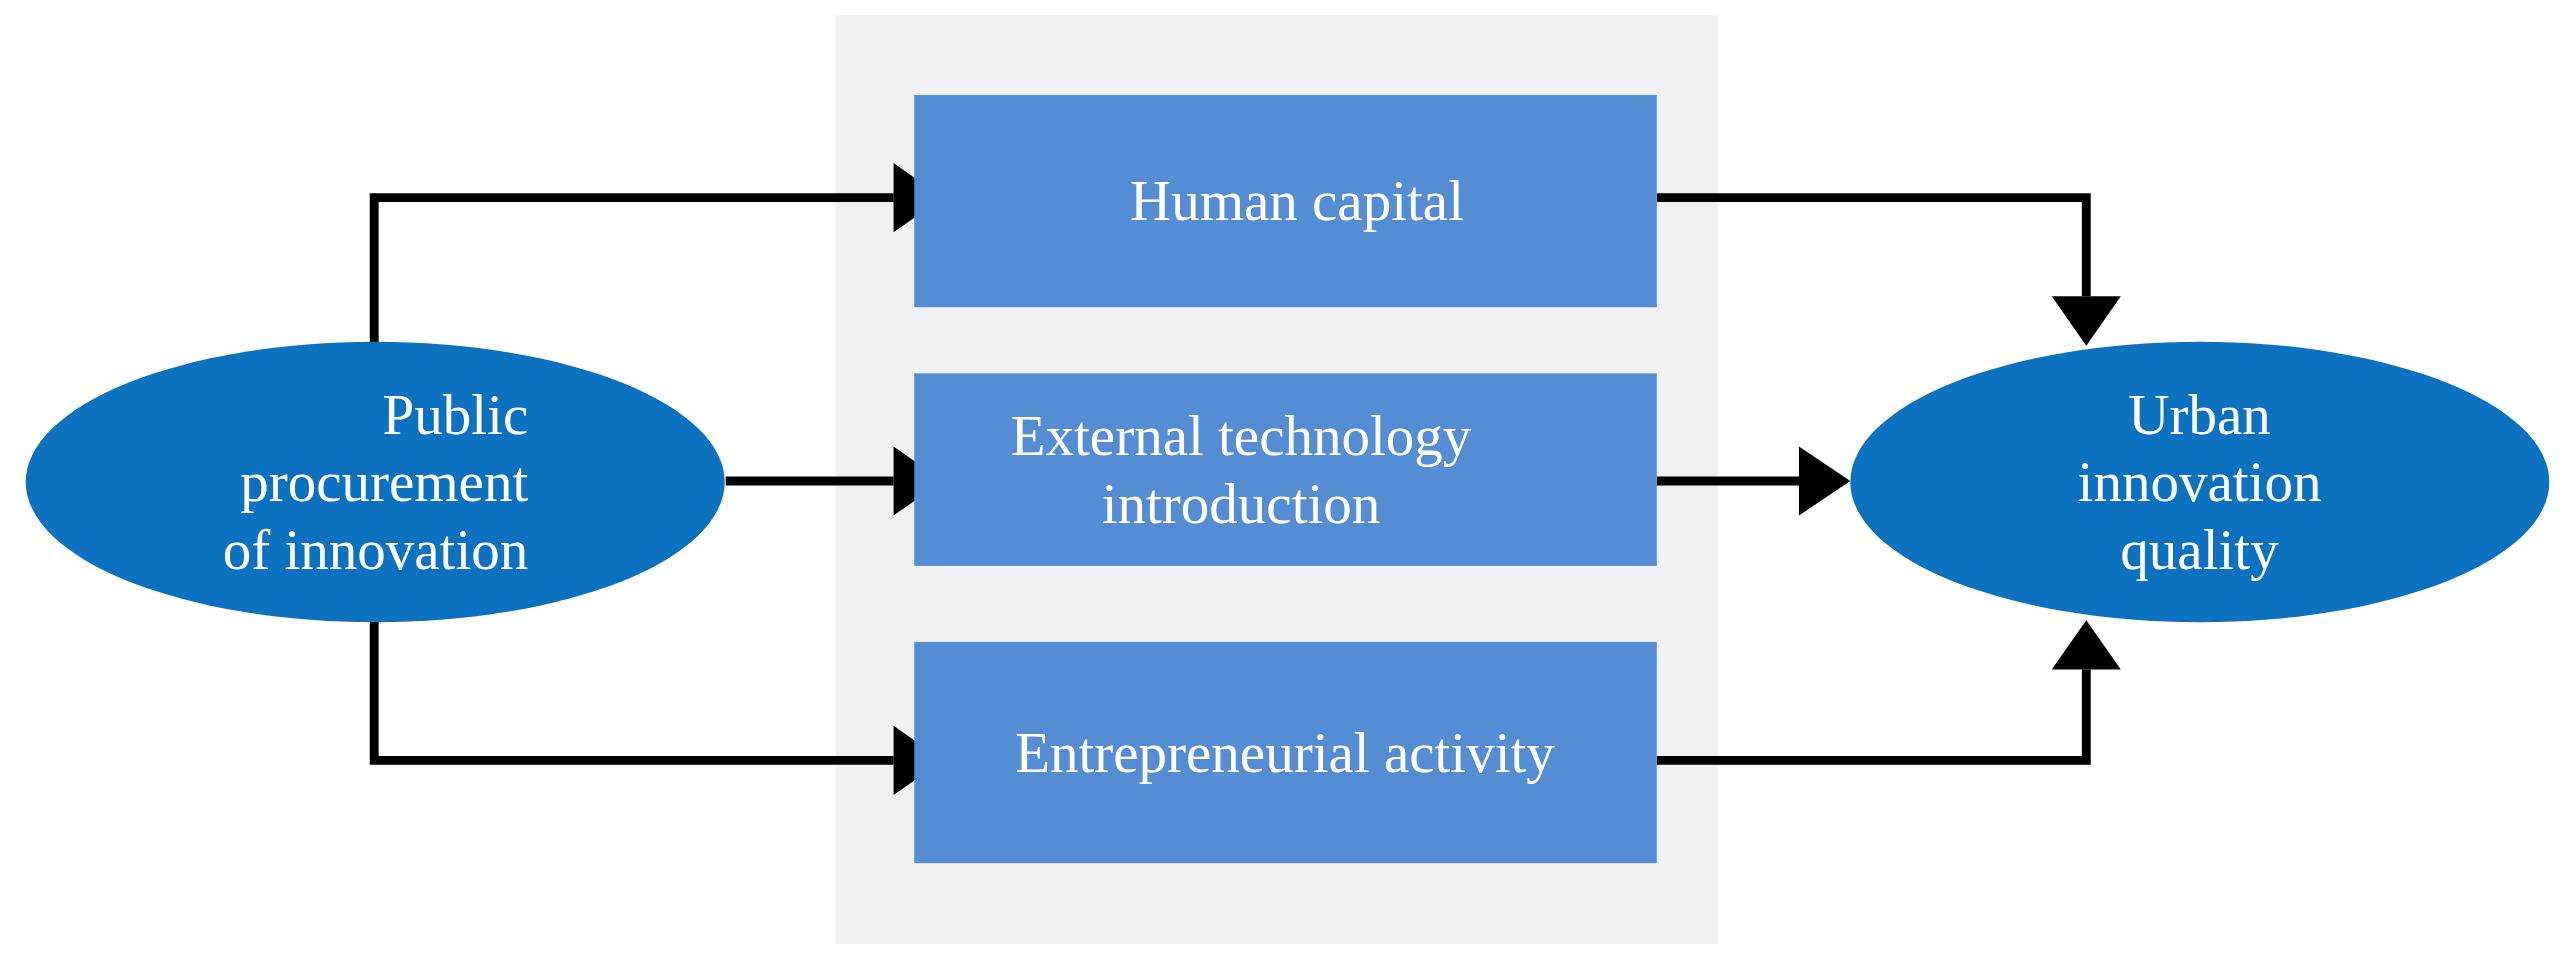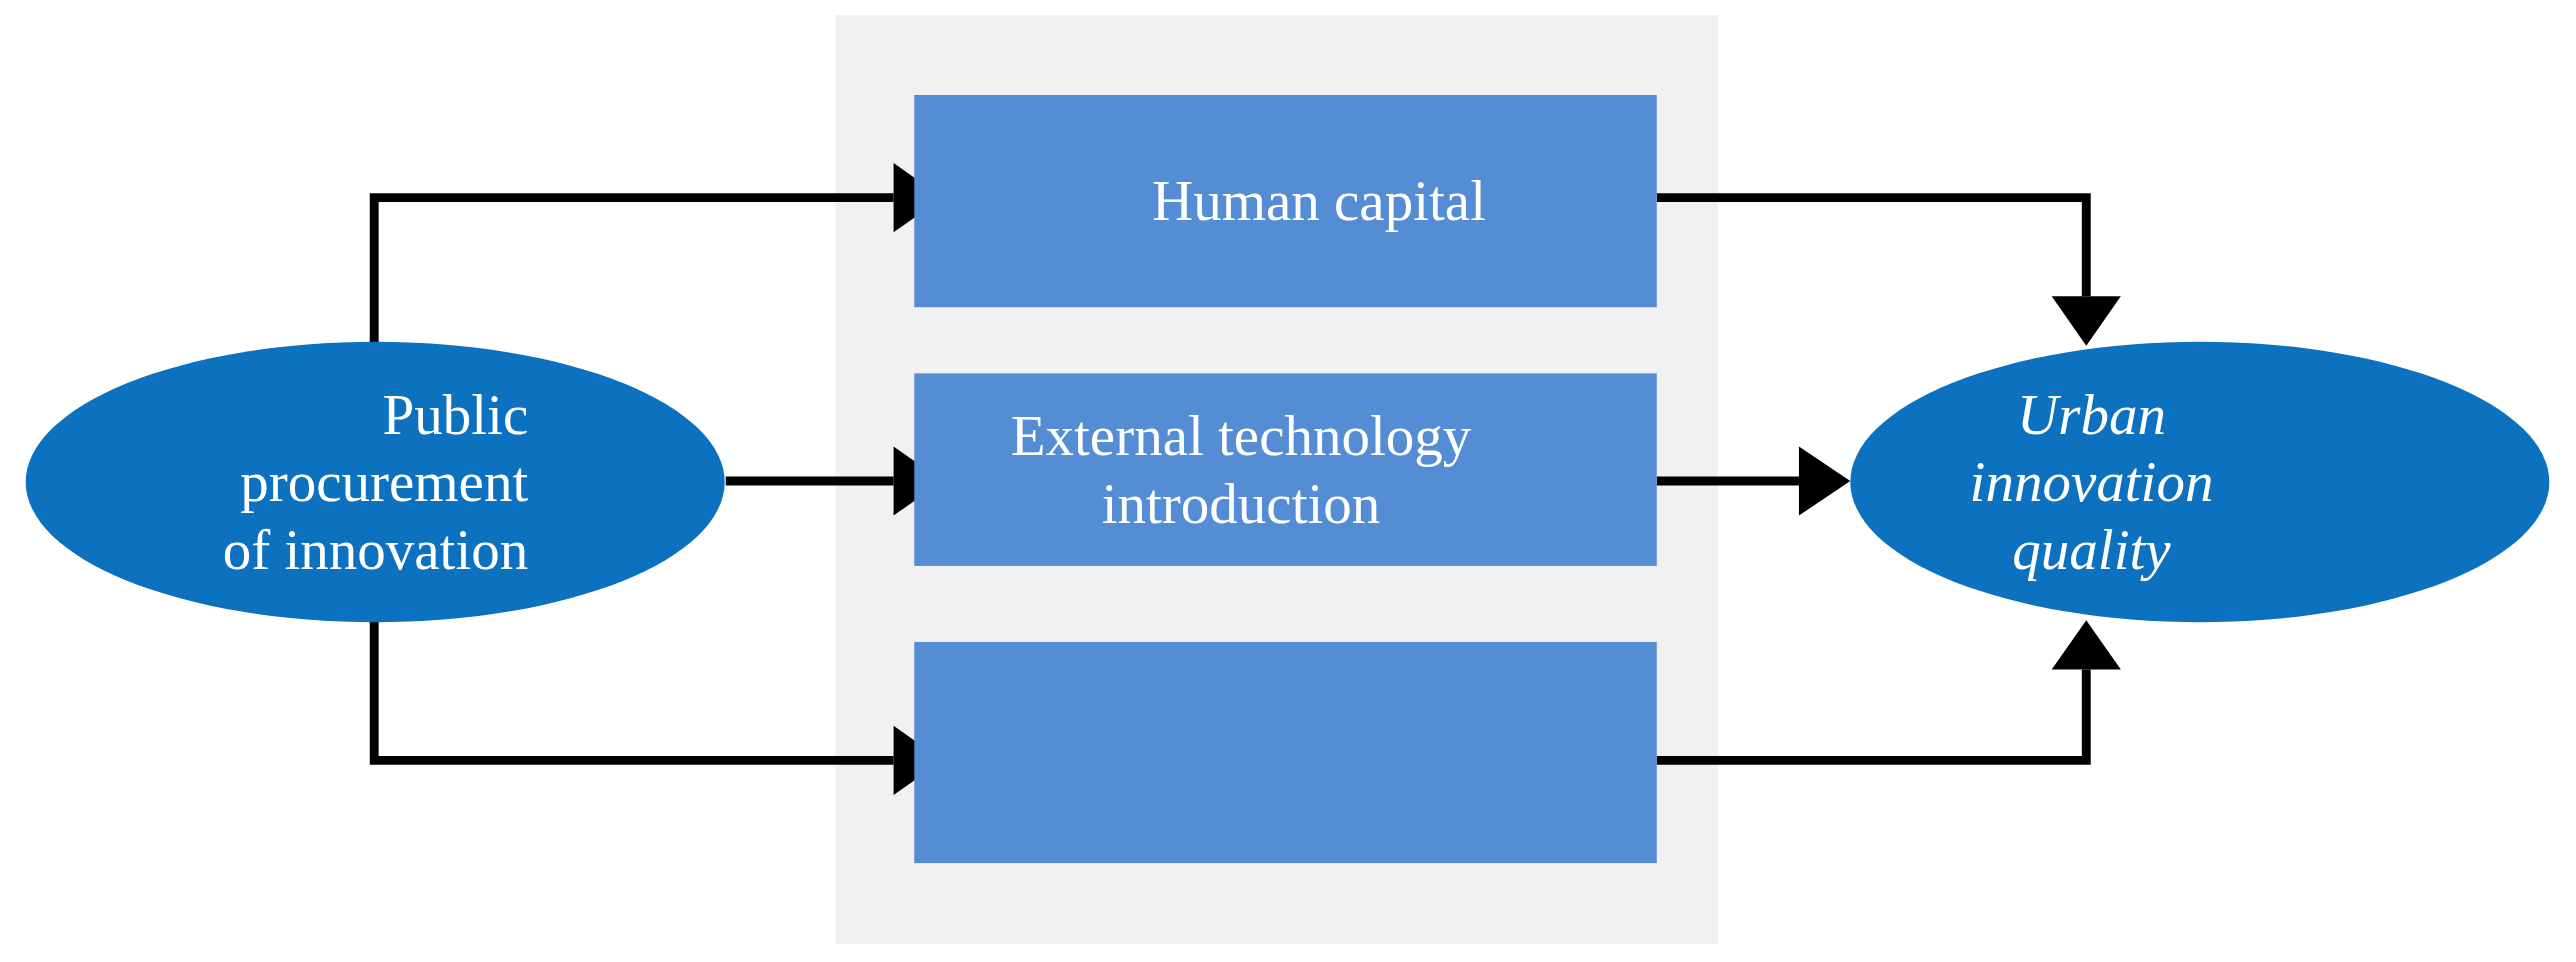--- a/index.html
+++ b/index.html
@@ -82,24 +82,25 @@
     <rect x="926" y="378" width="752" height="195" fill="#548DD4"></rect>
     <rect x="926" y="650" width="752" height="224" fill="#548DD4"></rect>
 
     <ellipse cx="2228" cy="488" rx="354" ry="142" fill="#0C72C0"></ellipse>
   </svg>
 
   <div class="node-label ellipse-label" style="left:26px; top:342px; width:699px; height:280px;text-align:right;">Public
 procurement
 of innovation</div>
 
-  <div class="node-label box-label" style="left:948px; top:95px; width:742px; height:212px;">Human capital</div>
+  <div class="node-label box-label" style="left:926px; top:95px; width:742px; height:212px;">Human capital</div>
 
   <div class="node-label box-label" style="left:870px; top:373px; width:742px; height:193px;">External technology
 introduction</div>
 
+  <div class="node-label box-label" style="left:914px; top:642px; width:742px; height:221px;">Entrepreneurial activity</div>
 
-  <div class="node-label ellipse-label" style="left:1742px; top:342px; width:699px; height:280px;font-style:italic;">Urban
+  <div class="node-label ellipse-label" style="left:1850px; top:342px; width:699px; height:280px;">Urban
 innovation
 quality</div>
 
 </div>
 
 
 </body></html>

